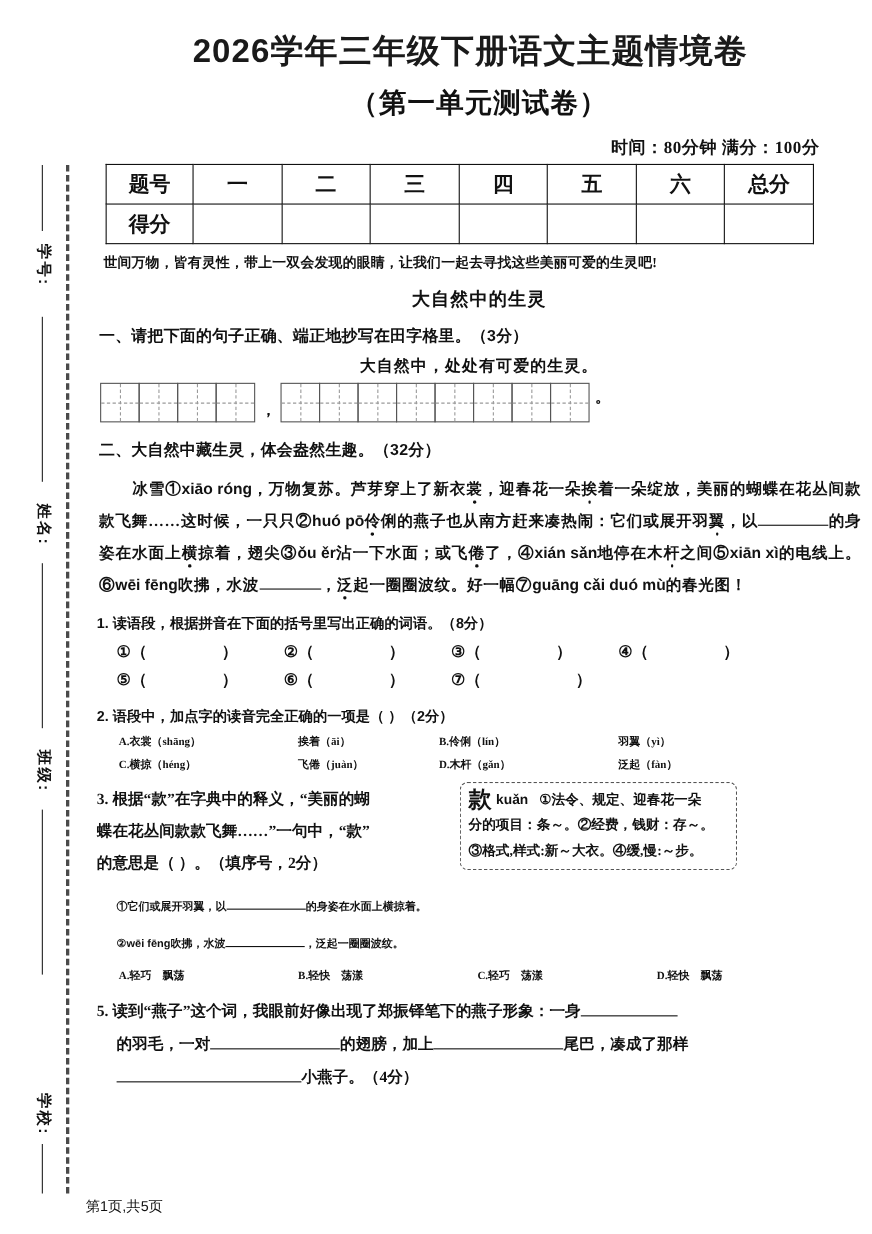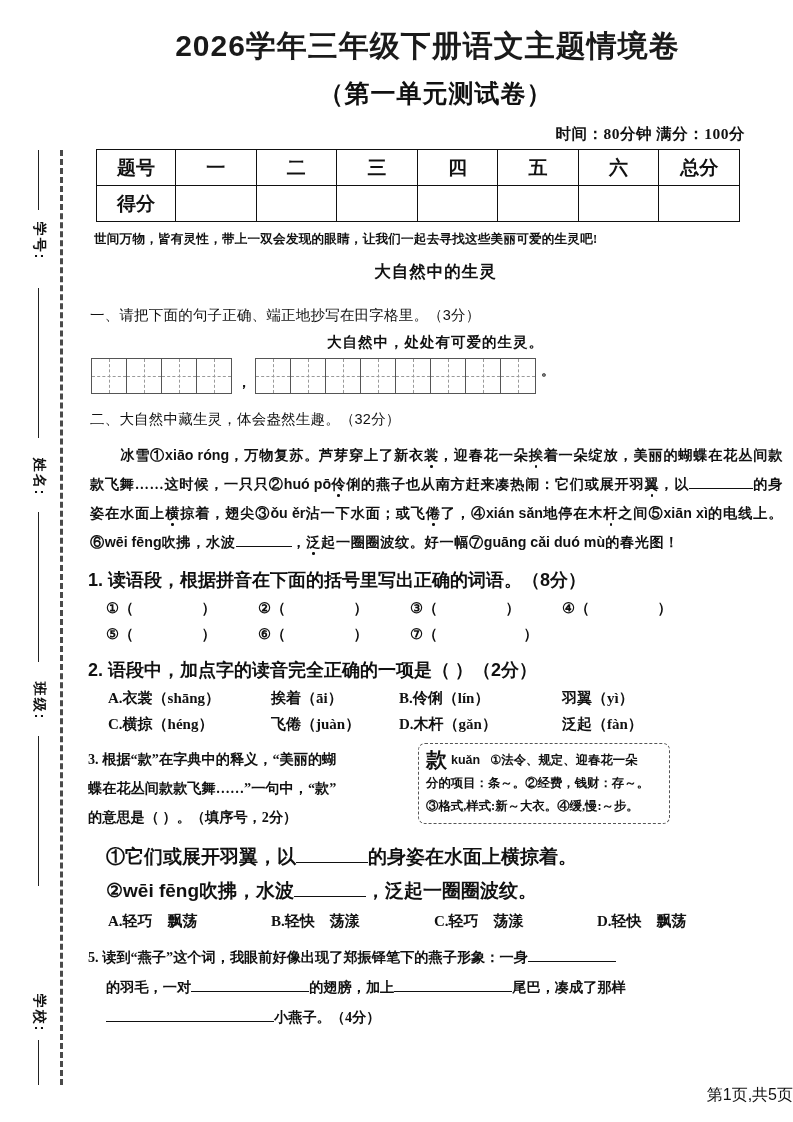--- a/index.html
+++ b/index.html
@@ -109,23 +109,23 @@
   .sec-title {
     margin: 13px 0 0 0;
     text-align: center;
     font-family: "Liberation Sans", "DejaVu Sans", sans-serif;
     font-weight: 700;
     font-size: 16.5px;
     letter-spacing: 1px;
   }
 
   .q-head {
-    margin: 23px 0 0 12px;
-    font-family: "Liberation Sans", "DejaVu Sans", sans-serif;
-    font-weight: 400;
+    margin: 13px 0 0 12px;
+    font-family: "Liberation Sans", "DejaVu Sans", sans-serif;
+    font-weight: 700;
     font-size: 14.5px;
     letter-spacing: 0.2px;
   }
 
   .copy-sentence {
     margin: 8px 0 0 0;
     text-align: center;
     font-size: 14.5px;
     font-weight: 700;
     letter-spacing: 1px;
@@ -189,36 +189,36 @@
   .ul-blank {
     display: inline-block;
     border-bottom: 1.2px solid #111;
     vertical-align: baseline;
   }
 
   .qnum {
     margin: 11px 0 0 10px;
     font-family: "Liberation Sans", "DejaVu Sans", sans-serif;
     font-weight: 700;
-    font-size: 18px;
+    font-size: 13px;
   }
 
   .brackets-row {
     margin: 7px 0 0 28px;
     display: flex;
     font-size: 14.5px;
     font-weight: 700;
   }
   .brackets-row .bk { width: 152px; }
   .brackets-row .bk .sp { display: inline-block; width: 68px; }
 
   .opts-row {
     margin: 7px 0 0 30px;
     display: flex;
-    font-size: 15px;
+    font-size: 10px;
     font-weight: 700;
   }
   .opts-row .o { width: 163px; }
   .opts-row .o2 { width: 128px; }
 
   
   .q3wrap { position: relative; margin-top: 11px; min-height: 92px; }
   .q3text {
     margin-left: 10px;
     width: 318px;
@@ -246,39 +246,39 @@
     margin-right: 4px;
   }
   .dictbox .kpy {
     font-family: "Liberation Sans", "DejaVu Sans", sans-serif;
     font-size: 12.5px;
     margin-right: 10px;
   }
 
   .sub-line {
     margin: 6px 0 0 28px;
-    font-size: 19px;
+    font-size: 10px;
     font-weight: 700;
     line-height: 28px;
   }
 
   .q5 {
     margin: 11px 0 0 10px;
     font-size: 14.2px;
     font-weight: 700;
     line-height: 30px;
   }
   .q5 .ind2 { display: inline-block; width: 18px; }
 
   .footer {
     position: absolute;
     left: 0; right: 0; bottom: 16px;
-    text-align: right;
-    font-family: "Liberation Sans", "DejaVu Sans", sans-serif;
-    font-size: 16px;
+    text-align: left;
+    font-family: "Liberation Sans", "DejaVu Sans", sans-serif;
+    font-size: 13px;
     color: #111;
   }
 </style>
 </head>
 <body>
 
 <div class="margin-col">
   <div class="seal-dash"></div>
 
   <div class="seal-seg" style="top:150px;height:60px;"></div>

